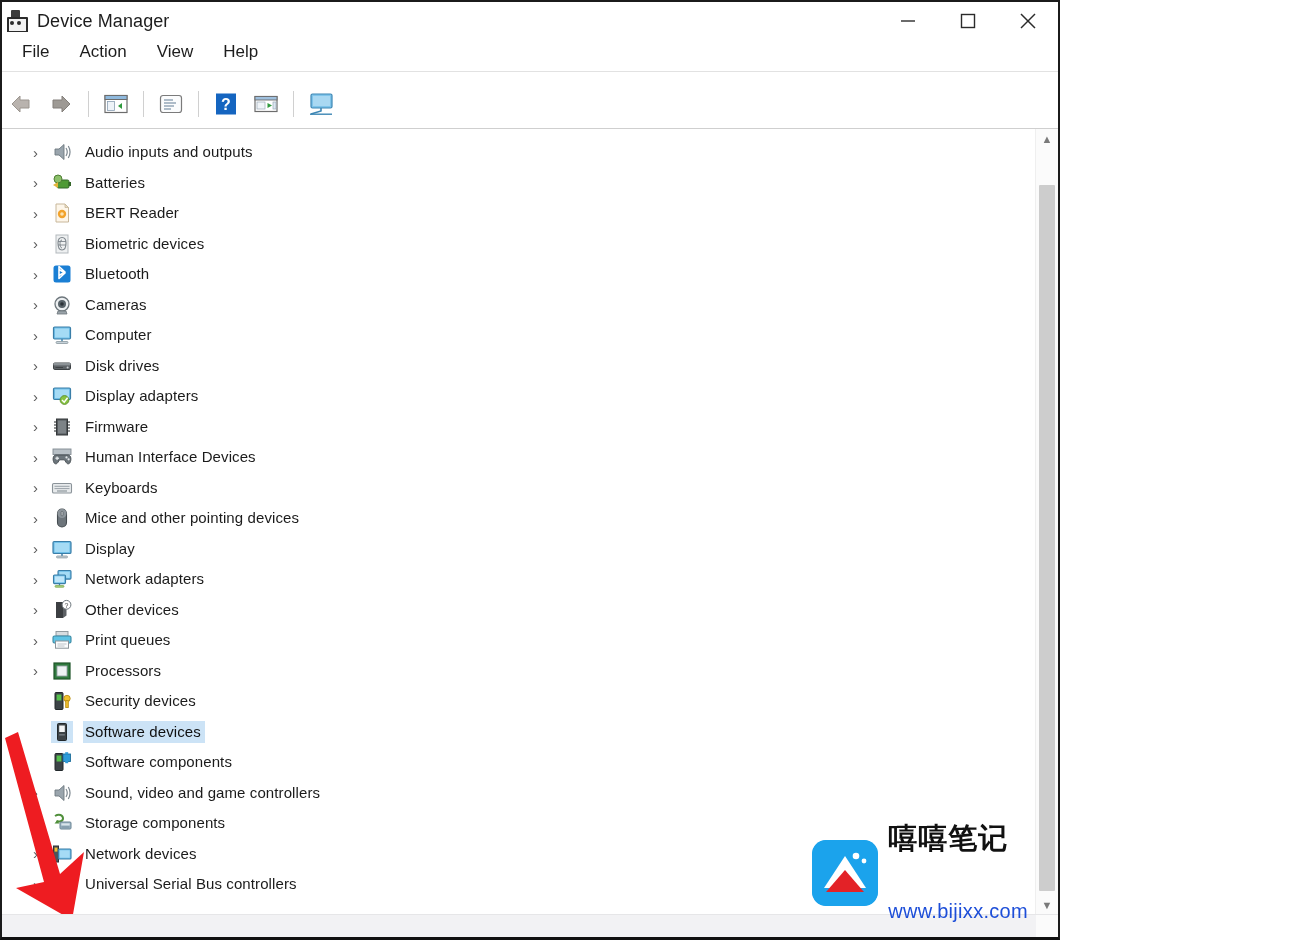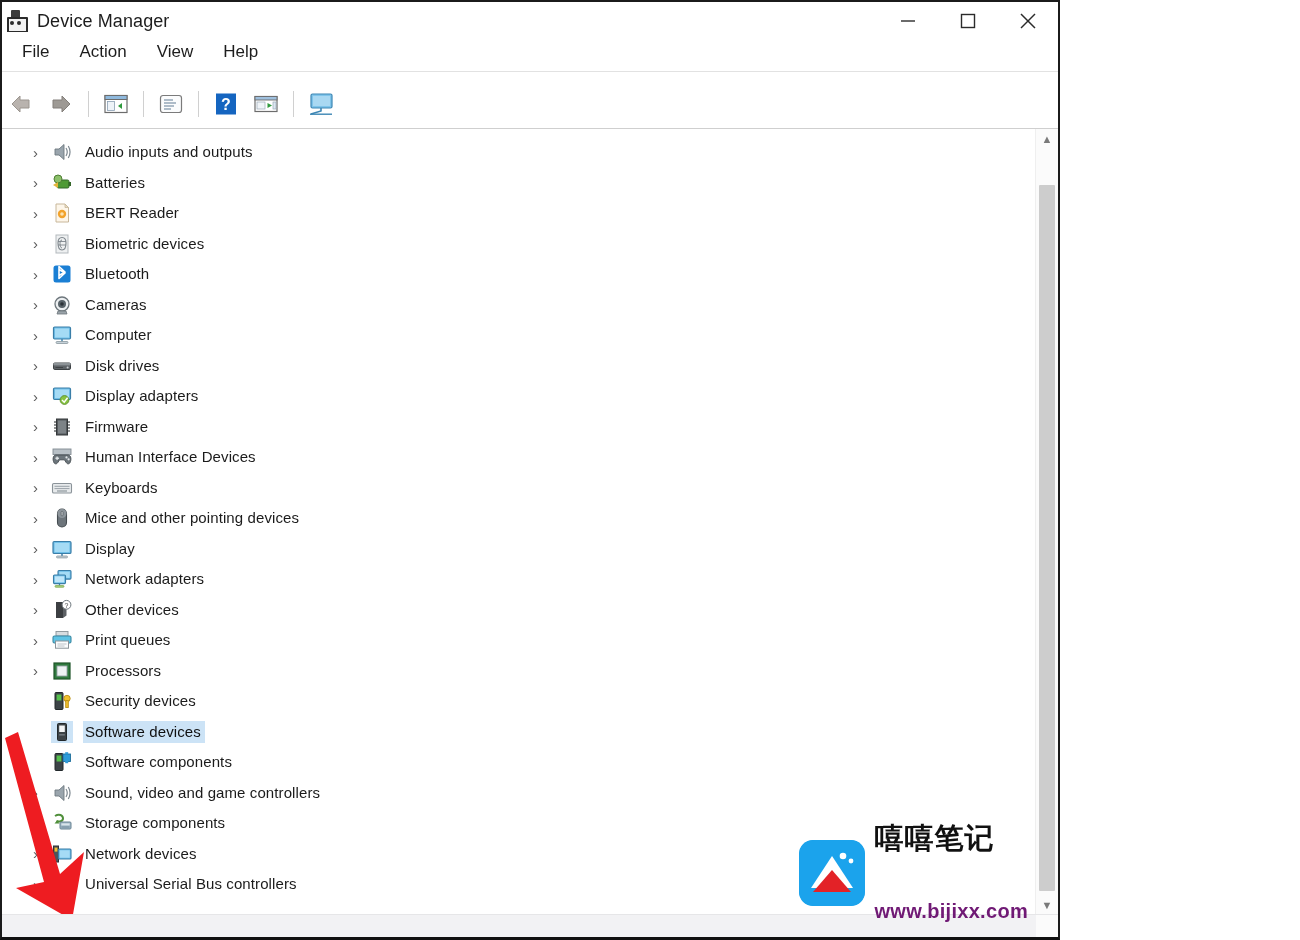--- a/index.html
+++ b/index.html
@@ -273,22 +273,22 @@
   .wm-cn {
     font-family: "DejaVu Sans", sans-serif;
     font-size: 29px;
     font-weight: bold;
     color: #111111;
     line-height: 1.05;
     letter-spacing: 1px;
   }
   .wm-url {
     font-size: 20px;
-    font-weight: bold;
-    color: #701a75;
+    font-weight: normal;
+    color: #1d4ed8;
     line-height: 1.15;
     letter-spacing: 0.3px;
   }
 </style>
 </head>
 <body>
 
 <div class="window">
 
   <div class="titlebar">

